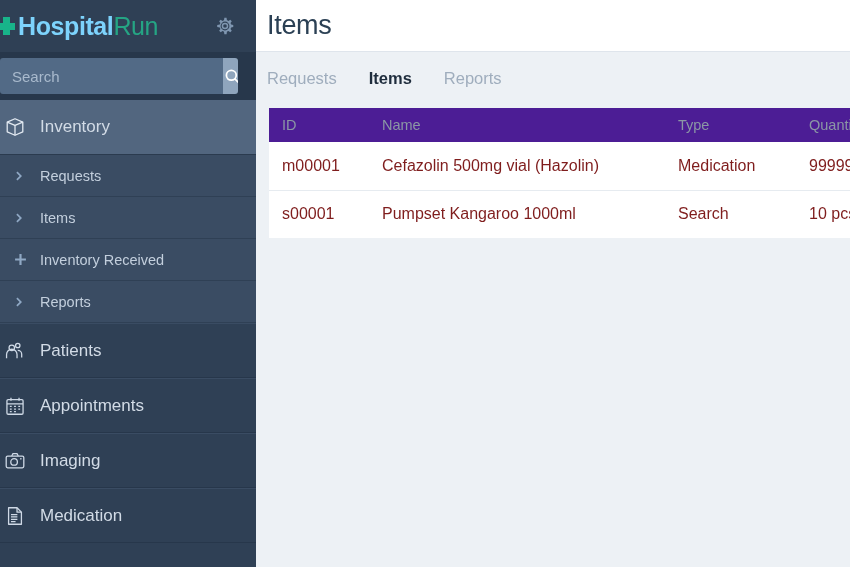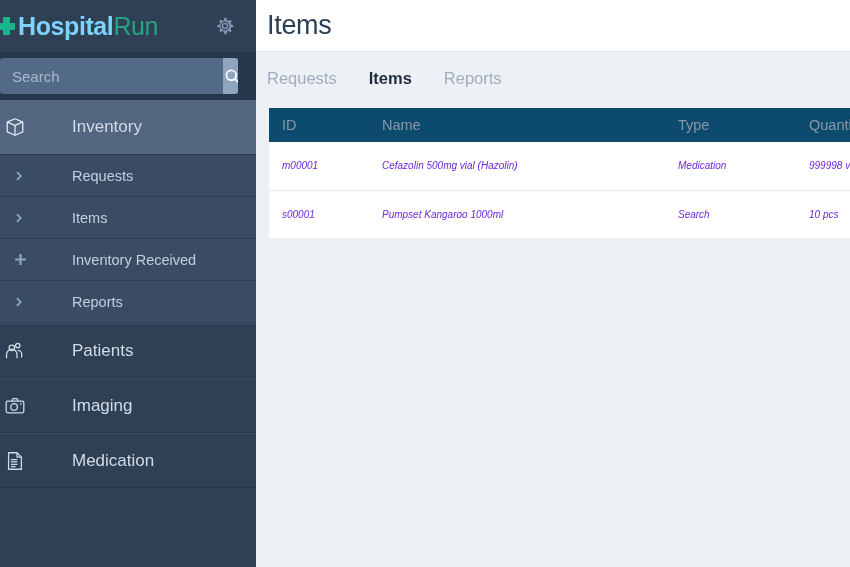--- a/index.html
+++ b/index.html
@@ -106,21 +106,20 @@
     align-items: center;
     height: 55px;
     min-height: 55px;
     border-bottom: 1px solid #27374b;
     border-top: 1px solid #3a4c63;
     color: #d2dbe6;
     font-size: 17px;
     padding-left: 0px;
     cursor: pointer;
     position: relative;
-    gap: 32px;
   }
   .nav-item.top { border-top: none; }
   .nav-item .ico {
     width: 40px;
     min-width: 40px;
     display: flex;
     align-items: center;
     justify-content: flex-start;
     padding-left: 4px;
   }
@@ -185,40 +184,39 @@
     background: #ffffff;
     overflow: hidden;
     width: 100%;
   }
   table.items-table {
     border-collapse: collapse;
     width: 700px;
     table-layout: fixed;
   }
   table.items-table thead th {
-    background: #0c4a6e;
+    background: #4c1d95;
     color: #8b97a5;
     font-weight: normal;
     font-size: 14.5px;
     text-align: left;
     height: 34px;
     padding: 0 0 0 13px;
     white-space: nowrap;
     overflow: hidden;
   }
   table.items-table tbody td {
     background: #ffffff;
-    color: #6d28d9;
-    font-size: 10px;
+    color: #7f1d1d;
+    font-size: 16px;
     height: 48px;
     padding: 0 0 0 13px;
     border-bottom: 1px solid #e6ebf0;
     white-space: nowrap;
     overflow: hidden;
-    font-style: italic;
   }
   table.items-table tbody tr:last-child td { border-bottom: none; }
   .col-id   { width: 100px; }
   .col-name { width: 296px; }
   .col-type { width: 131px; }
   .col-qty  { width: 173px; }
 </style>
 </head>
 <body>
 
@@ -306,20 +304,30 @@
           <svg width="22" height="22" viewBox="0 0 24 24" fill="none" stroke="#cfd9e6" stroke-width="1.4">
             <circle cx="15" cy="6" r="2.4"></circle>
             <circle cx="8.5" cy="8.5" r="3"></circle>
             <path d="M2.8 20v-4.2a5.7 5.7 0 0 1 11.4 0V20"></path>
             <path d="M15 11.2a4.3 4.3 0 0 1 4.3 4.3V19"></path>
           </svg>
         </span>
         <span class="nav-label">Patients</span>
       </div>
 
+      <div class="nav-item">
+        <span class="ico">
+          <svg width="22" height="22" viewBox="0 0 24 24" fill="none" stroke="#cfd9e6" stroke-width="1.4">
+            <rect x="3.2" y="5" width="17.6" height="16" rx="1.4"></rect>
+            <path d="M3.2 9.6h17.6M7.6 3v3.4M16.4 3v3.4"></path>
+            <path d="M6.4 12.4h2M11 12.4h2M15.6 12.4h2M6.4 15.4h2M11 15.4h2M15.6 15.4h2M6.4 18.2h2M11 18.2h2"></path>
+          </svg>
+        </span>
+        <span class="nav-label">Appointments</span>
+      </div>
 
       <div class="nav-item">
         <span class="ico">
           <svg width="22" height="22" viewBox="0 0 24 24" fill="none" stroke="#cfd9e6" stroke-width="1.4">
             <rect x="2.4" y="6.6" width="19.2" height="12.8" rx="1.6"></rect>
             <path d="M8.4 6.6 9.8 4h4.4l1.4 2.6"></path>
             <circle cx="11" cy="13" r="3.6"></circle>
             <circle cx="18.4" cy="9.6" r="0.9" fill="#cfd9e6" stroke="none"></circle>
           </svg>
         </span>

